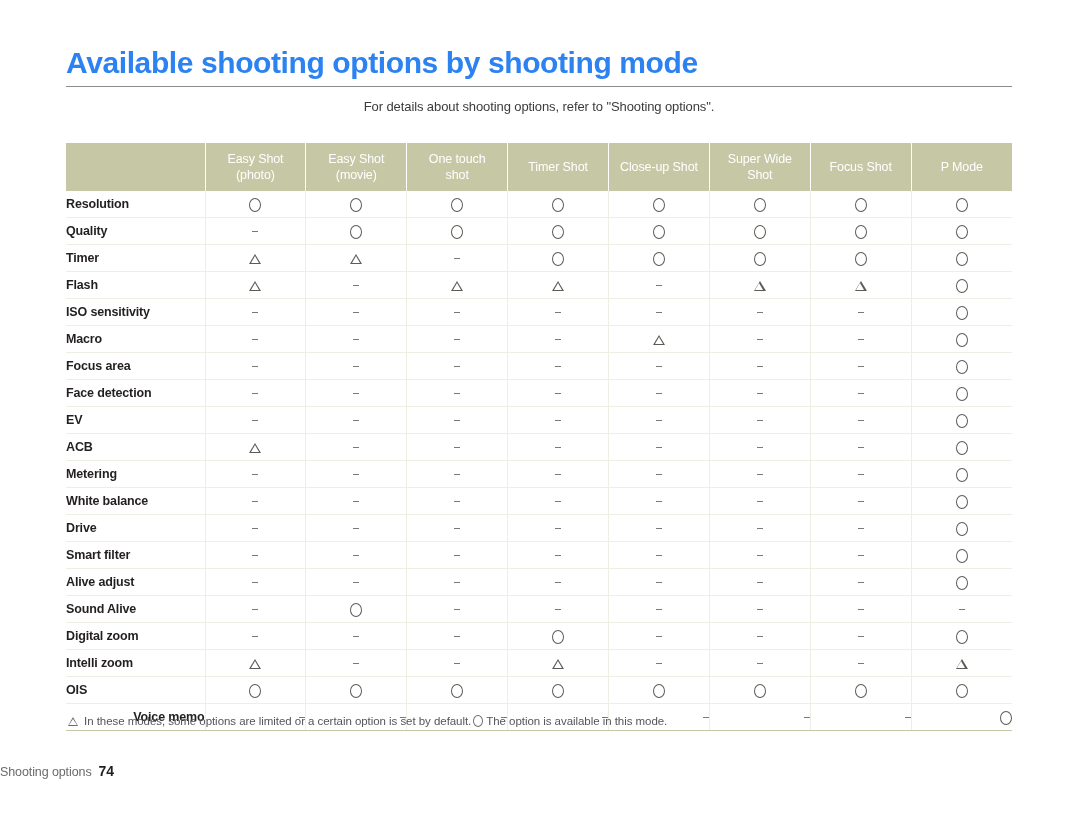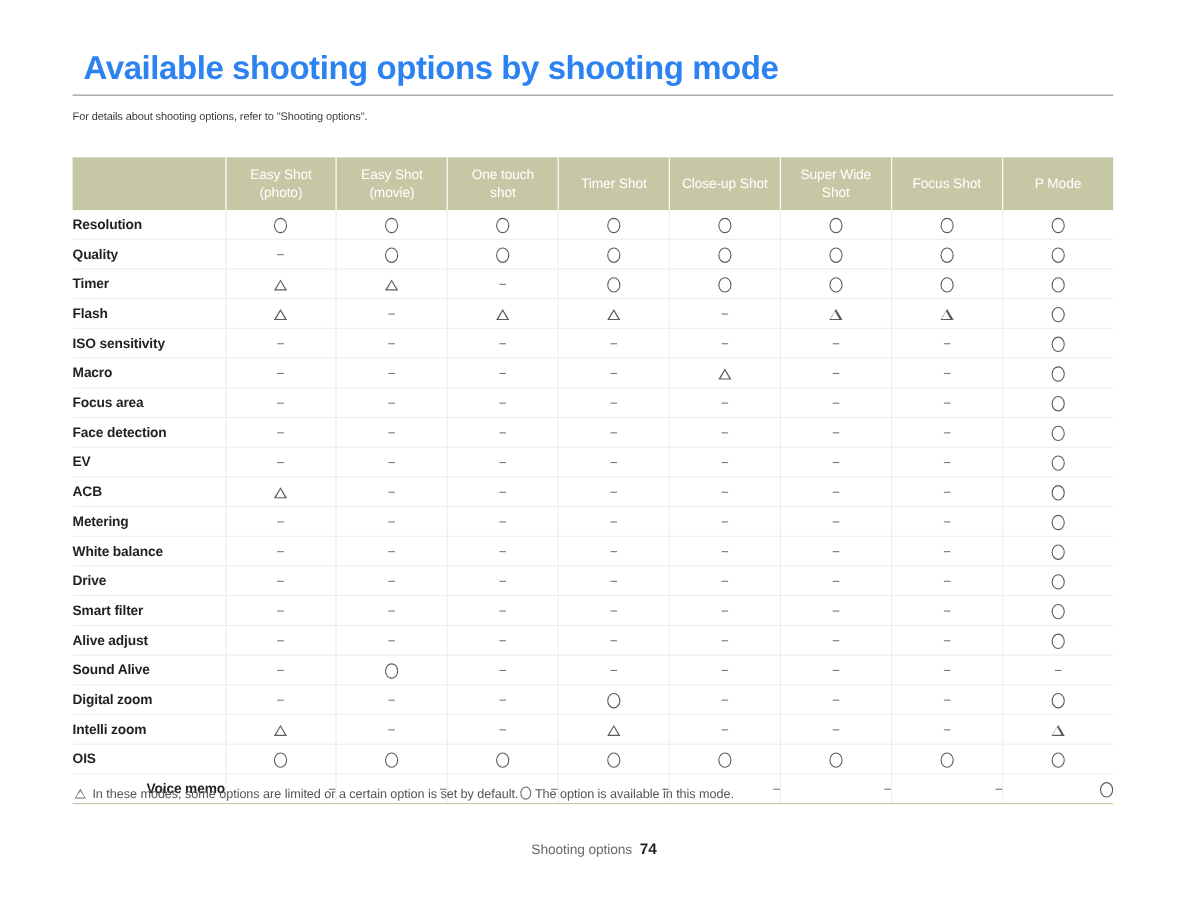--- a/index.html
+++ b/index.html
@@ -29,34 +29,35 @@
     left: 66px;
     top: 46px;
     width: 946px;
   }
   .page-title {
     font-size: 30px;
     font-weight: bold;
     letter-spacing: -0.4px;
     line-height: 34px;
     color: #2b82f0;
-    margin: 0 0 6px 10px;
+    margin: 0 0 6px 0;
     white-space: nowrap;
   }
   .title-rule {
     height: 1px;
     background: #8c8c8c;
     width: 946px;
   }
   .subtitle {
     margin-top: 11px;
-    font-size: 10px;
+    font-size: 13px;
     line-height: 18px;
     color: #3b3b3b;
     letter-spacing: -0.1px;
+    text-align: center;
   }
 
   
   .table-wrap {
     position: absolute;
     left: 66px;
     top: 143px;
     width: 946px;
   }
   table.opts {
@@ -191,21 +192,20 @@
     margin: 0 3px 0 2px;
   }
   .footnote-text { white-space: nowrap; }
 
   
   .page-footer {
     position: absolute;
     left: 0;
     top: 763px;
     width: 1080px;
-    text-align: center;
     font-size: 12.5px;
     color: #6a6a6a;
     letter-spacing: -0.1px;
   }
   .page-footer .pagenum {
     font-weight: bold;
     color: #231f20;
     font-size: 14px;
     margin-left: 7px;
   }

